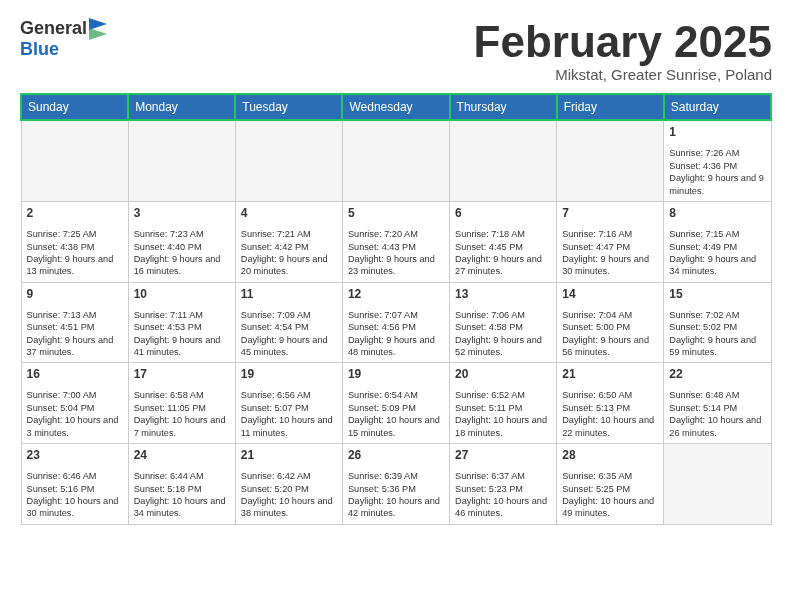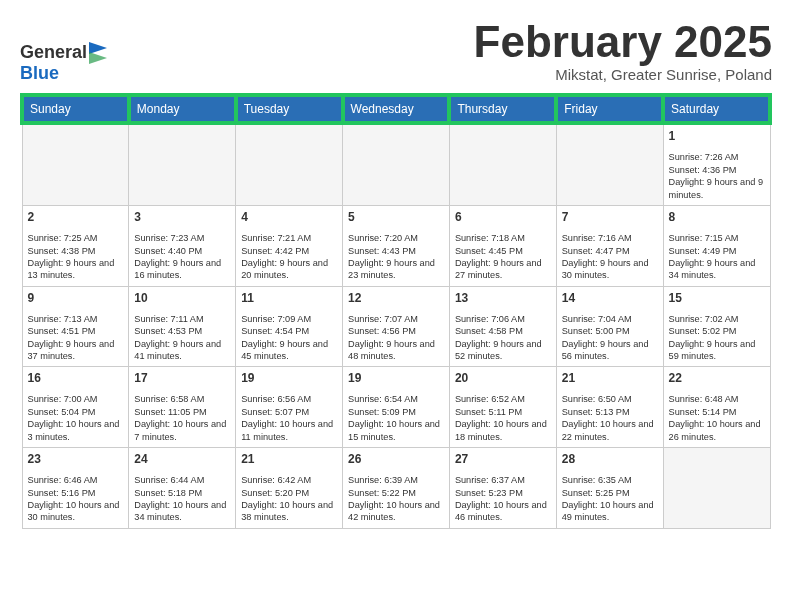--- a/index.html
+++ b/index.html
@@ -9,21 +9,21 @@
       width: 792px;
       height: 612px;
       overflow: hidden;
     }
     .container {
       width: 792px;
       padding: 18px 20px 10px 20px;
     }
     .header-area {
       display: flex;
-      align-items: flex-end;
+      align-items: flex-start;
       justify-content: space-between;
       margin-bottom: 10px;
     }
     .logo {
       display: flex;
       align-items: center;
     }
     .logo-text {
       font-size: 18px;
       font-weight: bold;
@@ -54,21 +54,21 @@
       border-collapse: collapse;
       font-size: 10px;
     }
     .calendar th {
       background-color: #2a6eb5;
       color: #fff;
       text-align: left;
       padding: 5px 6px;
       font-size: 12px;
       font-weight: normal;
-      border: 4px solid #22c55e;
+      border: 2px solid #22c55e;
     }
     .calendar td {
       border: 1px solid #ccc;
       vertical-align: top;
       padding: 4px 5px;
       width: 106px;
       height: 80px;
       background: #fff;
     }
     .calendar td.empty {
@@ -288,21 +288,21 @@
           </td>
           <td>
             <span class="day-number">21</span>
             <div class="day-info">Sunrise: 6:42 AM
 Sunset: 5:20 PM
 Daylight: 10 hours and 38 minutes.</div>
           </td>
           <td>
             <span class="day-number">26</span>
             <div class="day-info">Sunrise: 6:39 AM
-Sunset: 5:22 PM
+Sunset: 5:36 PM
 Daylight: 10 hours and 42 minutes.</div>
           </td>
           <td>
             <span class="day-number">27</span>
             <div class="day-info">Sunrise: 6:37 AM
 Sunset: 5:23 PM
 Daylight: 10 hours and 46 minutes.</div>
           </td>
           <td>
             <span class="day-number">28</span>

